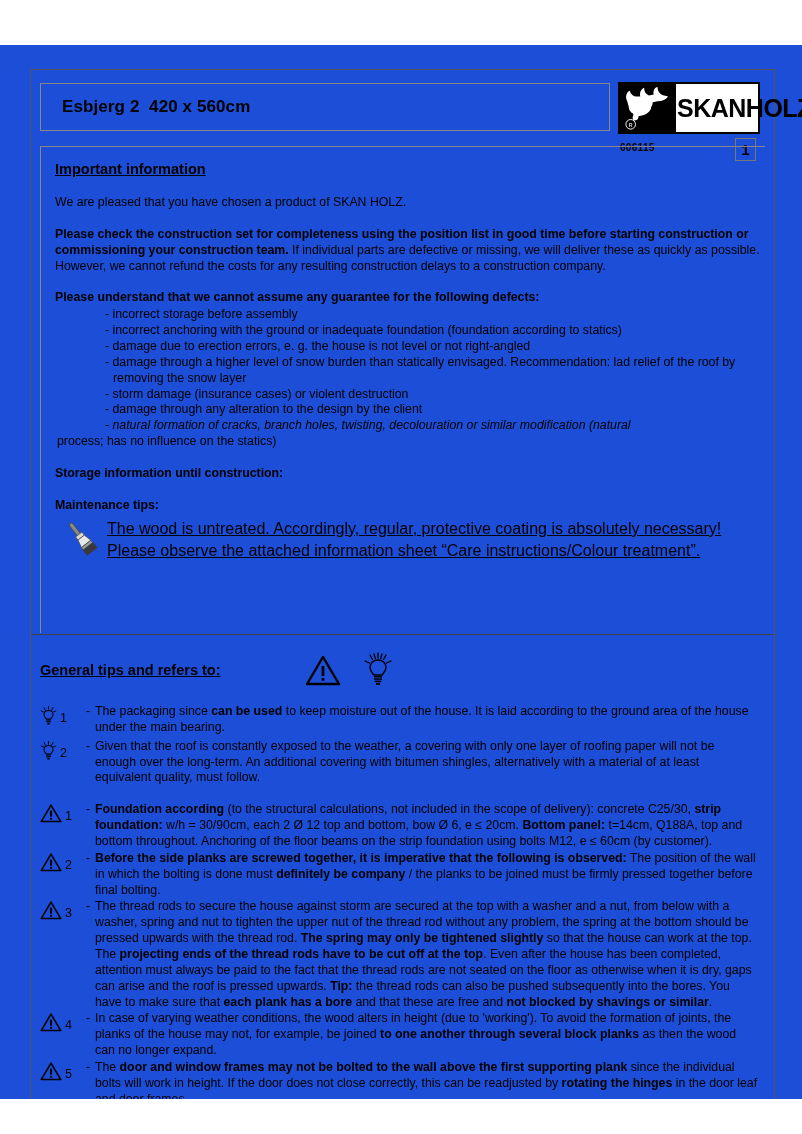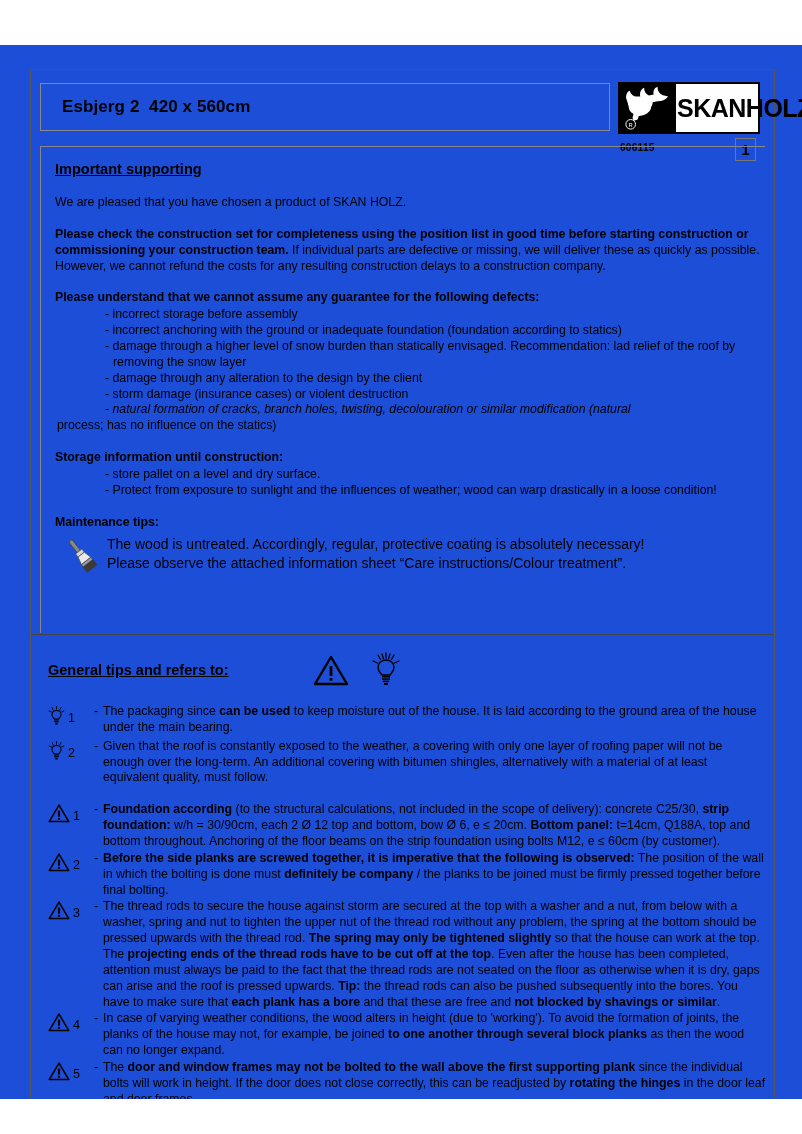--- a/index.html
+++ b/index.html
@@ -124,21 +124,21 @@
   }
 
   .content-upper {
     position: absolute;
     left: 55px;
     top: 115px;
     width: 706px;
   }
   .content-lower {
     position: absolute;
-    left: 48px;
+    left: 40px;
     top: 607px;
     width: 718px;
   }
 
   h2.sec-title {
     font-size: 14.5px;
     font-weight: bold;
     text-decoration: underline;
     margin: 0 0 18px 0;
     display: inline-block;
@@ -182,21 +182,21 @@
     margin-top: 2px;
   }
   .brush {
     width: 52px;
     flex: none;
     padding-top: 2px;
     padding-left: 10px;
     box-sizing: border-box;
   }
   .brush svg { display: block; }
-  .maint-text { font-size: 14px; line-height: 1.42; padding-top: 2px;}
+  .maint-text { font-size: 16px; line-height: 1.42; padding-top: 2px; text-decoration: underline;}
 
   
   .sec2-head {
     display: flex;
     align-items: center;
     gap: 0px;
     margin-bottom: 4px;
   }
   .sec2-head h2 { margin: 0; }
   .head-icons {
@@ -296,50 +296,47 @@
       <span>HOLZ</span>
     </div>
   </div>
 
   <div class="art-no">606115</div>
   <div class="page-num">1</div>
 
   <div class="box-upper"></div>
 
   <div class="content-upper">
-    <h2 class="sec-title">Important supporting</h2>
+    <h2 class="sec-title">Important information</h2>
 
     <p class="body">We are pleased that you have chosen a product of SKAN HOLZ.</p>
 
     <div class="gap-m"></div>
 
     <p class="body"><span class="bold">Please check the construction set for completeness using the position list in good time before starting construction or commissioning your construction team.</span><span> If individual parts are defective or missing, we will deliver these as quickly as possible. However, we cannot refund the costs for any resulting construction delays to a construction company.</span></p>
 
     <div class="gap-m"></div>
 
     <p class="body bold">Please understand that we cannot assume any guarantee for the following defects:</p>
     <ul class="dash">
       <li>- incorrect storage before assembly</li>
       <li>- incorrect anchoring with the ground or inadequate foundation (foundation according to statics)</li>
+      <li>- damage due to erection errors, e. g. the house is not level or not right-angled</li>
       <li>- damage through a higher level of snow burden than statically envisaged.  Recommendation: lad relief of the roof by removing the snow layer</li>
+      <li>- storm damage (insurance cases) or violent destruction</li>
       <li>- damage through any alteration to the design by the client</li>
-      <li>- storm damage (insurance cases) or violent destruction</li>
       <li class="hang">
         <span class="ind"> - natural formation of cracks, branch holes, twisting,  decolouration or similar modification (natural</span><br>
         <span>process; has no influence on the statics)</span>
       </li>
     </ul>
 
     <div class="gap-m"></div>
 
     <p class="body bold">Storage information until construction:</p>
-    <ul class="dash">
-      <li>- store pallet on a level and dry surface.</li>
-      <li>- Protect from exposure to sunlight and the influences of weather; wood can warp drastically in a loose condition!</li>
-    </ul>
 
     <div class="gap-m"></div>
 
     <p class="body bold">Maintenance tips:</p>
     <div class="maint-row">
       <div class="brush">
         <svg class="ico" width="34" height="38" viewBox="0 0 34 38" xmlns="http://www.w3.org/2000/svg" aria-hidden="true">
           <g transform="rotate(-38 17 19)">
             <rect x="14" y="1" width="4" height="15" rx="2" fill="#888" stroke="#444" stroke-width="0.8"></rect>
             <rect x="12" y="15" width="8" height="4" fill="#d8d8d8" stroke="#555" stroke-width="0.8"></rect>

